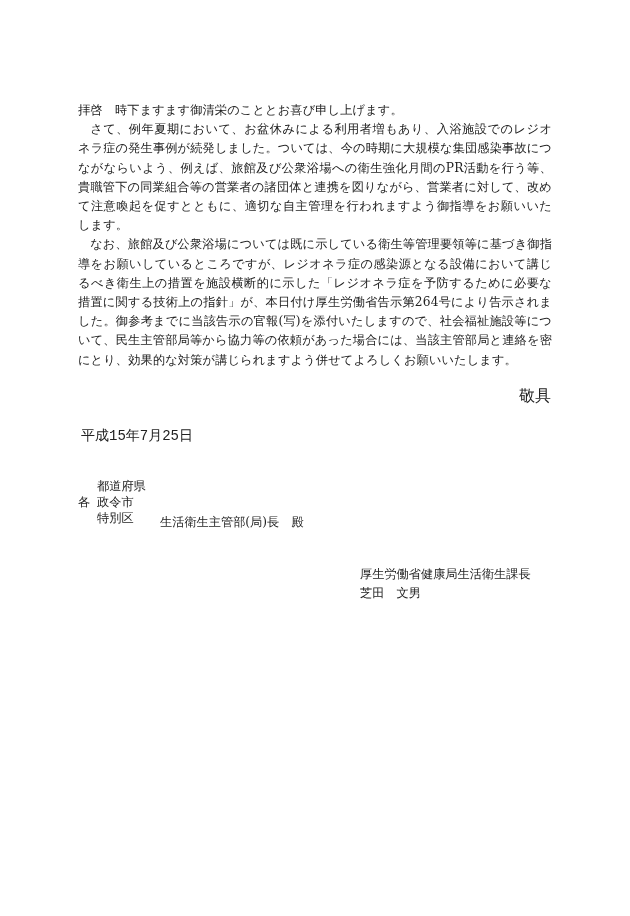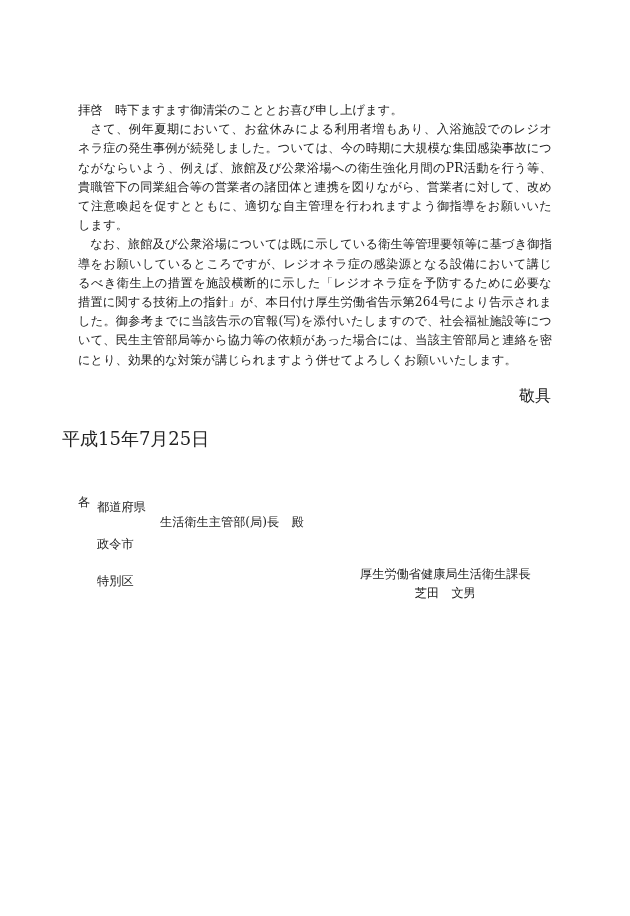--- a/index.html
+++ b/index.html
@@ -4,29 +4,29 @@
 <style>
   html, body { margin: 0; padding: 0; background: #ffffff; }
   body { width: 630px; height: 916px; position: relative; overflow: hidden;
          font-family: "DejaVu Serif", "Liberation Serif", serif; color: #222; }
   .page { position: absolute; left: 0; top: 0; width: 630px; height: 916px; background: #fff; }
   .body-text { position: absolute; left: 78px; top: 101px; width: 474px;
                font-size: 12.2px; line-height: 19.2px; letter-spacing: 0.15px; }
   .body-text p { margin: 0; text-align: justify; text-justify: inter-character; }
   .indent { text-indent: 1em; }
   .closing { position: absolute; right: 79px; top: 386px; font-size: 16px; margin-left: 36px; }
-  .date { position: absolute; left: 62px; top: 427px; font-size: 18px; }
+  .date { position: absolute; left: 81px; top: 427px; font-size: 14px; font-family: Liberation Mono, monospace; }
   .addressee { position: absolute; left: 78px; top: 478px; font-size: 12.2px; line-height: 16px; }
   .addr-row { position: relative; height: 16px; white-space: nowrap; }
   .kaku { position: absolute; left: 0; top: 16px; }
   .types { position: absolute; left: 19px; top: 0; }
-  .types div { height: 16px; margin-top: 21px; }
+  .types div { height: 16px; }
   .target { position: absolute; left: 82px; top: 16px; white-space: nowrap; margin-top: 20px; }
   .sender { position: absolute; left: 360px; top: 566px; font-size: 12.2px; line-height: 19px; font-family: Liberation Mono, monospace; }
-  .sender .name { text-align: center; }
+  .sender .name { text-align: left; }
 </style>
 </head>
 <body>
 
 <div class="page">
 
   <div class="body-text">
     <p>拝啓　時下ますます御清栄のこととお喜び申し上げます。</p>
     <p class="indent">さて、例年夏期において、お盆休みによる利用者増もあり、入浴施設でのレジオネラ症の発生事例が続発しました。ついては、今の時期に大規模な集団感染事故につながならいよう、例えば、旅館及び公衆浴場への衛生強化月間のPR活動を行う等、貴職管下の同業組合等の営業者の諸団体と連携を図りながら、営業者に対して、改めて注意喚起を促すとともに、適切な自主管理を行われますよう御指導をお願いいたします。</p>
     <p class="indent">なお、旅館及び公衆浴場については既に示している衛生等管理要領等に基づき御指導をお願いしているところですが、レジオネラ症の感染源となる設備において講じるべき衛生上の措置を施設横断的に示した「レジオネラ症を予防するために必要な措置に関する技術上の指針」が、本日付け厚生労働省告示第264号により告示されました。御参考までに当該告示の官報(写)を添付いたしますので、社会福祉施設等について、民生主管部局等から協力等の依頼があった場合には、当該主管部局と連絡を密にとり、効果的な対策が講じられますよう併せてよろしくお願いいたします。</p>

